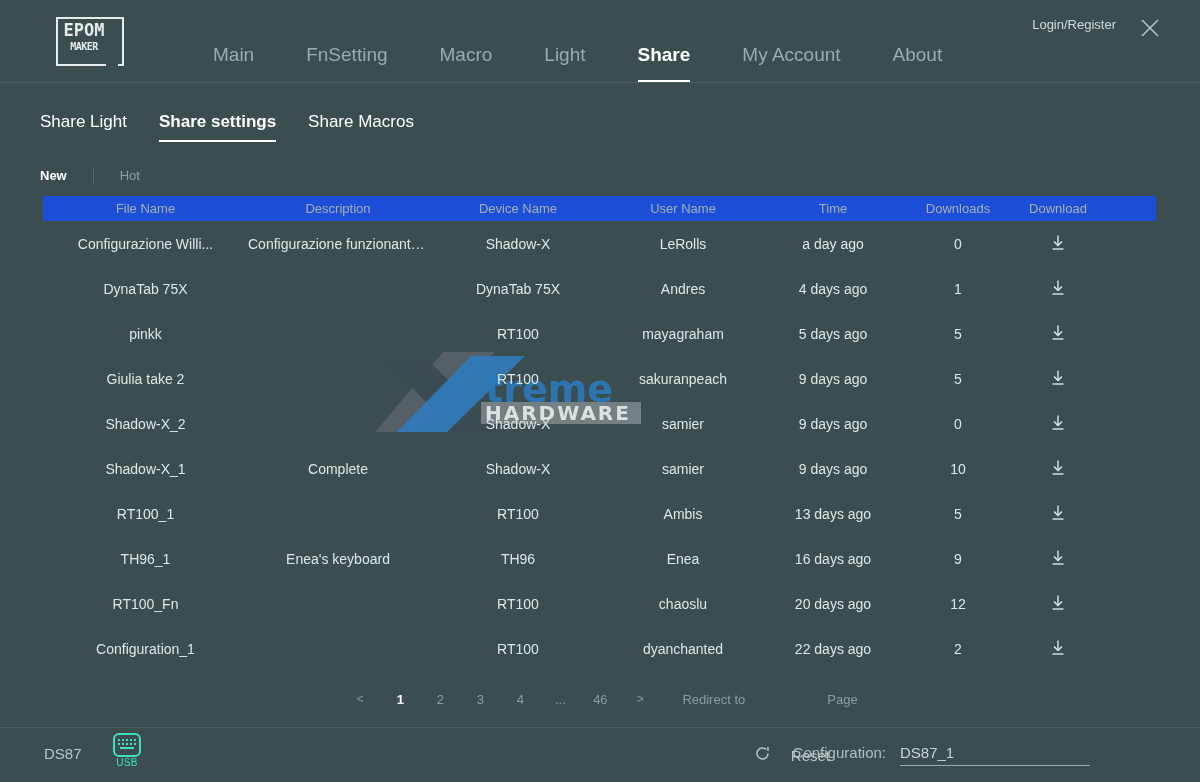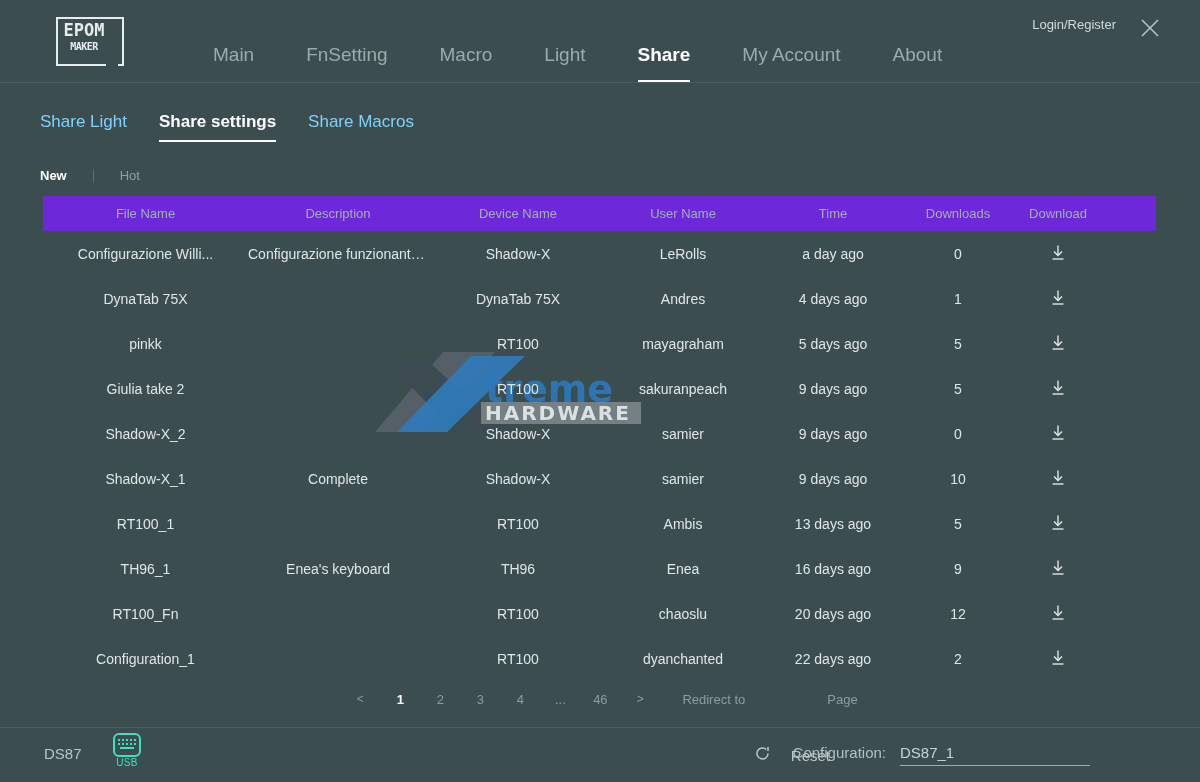--- a/index.html
+++ b/index.html
@@ -107,21 +107,21 @@
   
   .subtabs {
     position: absolute;
     left: 40px; top: 112px;
     display: flex;
     align-items: flex-end;
   }
   .subtab {
     position: relative;
     font-size: 17px;
-    color: #7dd3fc;
+    color: #ffffff;
     margin-right: 32px;
     padding-bottom: 10px;
     cursor: pointer;
     white-space: nowrap;
   }
   .subtab.active {
     color: #ffffff;
     font-weight: 700;
   }
   .subtab.active::after {
@@ -155,22 +155,22 @@
     margin: 0 26px;
   }
 
   
   .table {
     position: absolute;
     left: 43px; top: 196px;
     width: 1113px;
   }
   .thead {
-    background: #6d28d9;
-    height: 35px;
+    background: #1d4ed8;
+    height: 25px;
     display: flex;
     align-items: center;
   }
   .trow {
     height: 45px;
     display: flex;
     align-items: center;
     position: relative;
     z-index: 2;
   }

